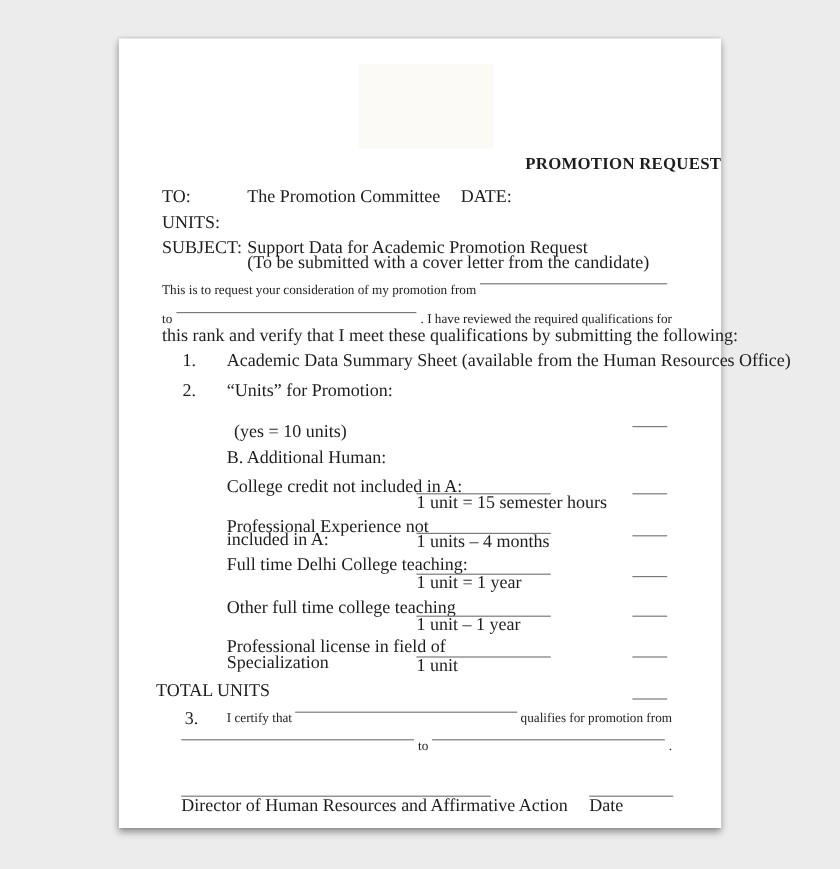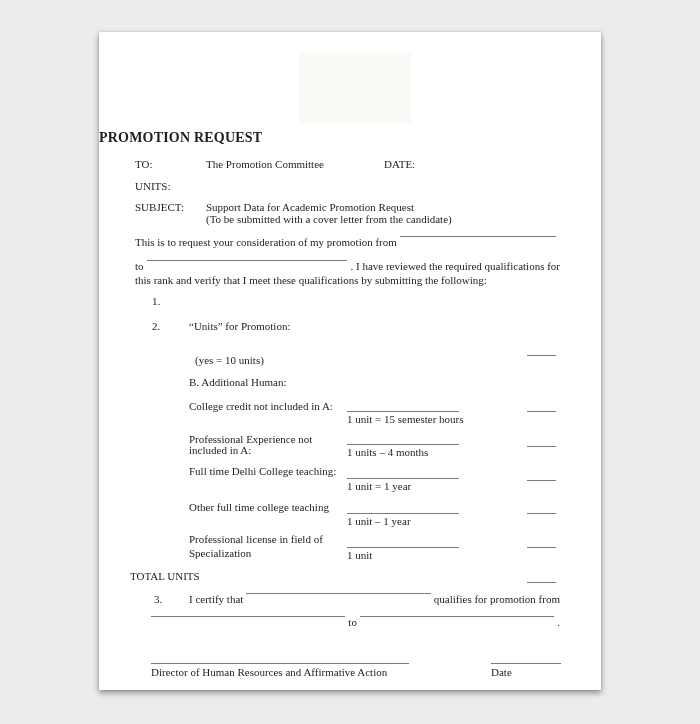--- a/index.html
+++ b/index.html
@@ -22,30 +22,30 @@
     box-shadow: 0 3px 6px rgba(0,0,0,0.40), 0 0 2px rgba(0,0,0,0.18);
   }
   .logo {
     position: absolute;
     background: var(--logo_ghost, #fbfaf7);
   }
   .title {
     position: absolute;
     left: 0;
     right: 0;
-    text-align: left;
+    text-align: right;
     font-weight: bold;
     font-size: 14px;
     line-height: 16px;
     letter-spacing: 0.2px;
   }
   .abs {
     position: absolute;
     white-space: nowrap;
-    font-size: 11px;
+    font-size: 15px;
     line-height: 13px;
   }
   .flexrow {
     position: absolute;
     display: flex;
     align-items: flex-start;
     font-size: 11px;
     line-height: 13px;
   }
   .flexrow span { white-space: nowrap; }
@@ -86,20 +86,21 @@
     <div class="fl nr"></div>
   </div>
   <div class="flexrow" style="left:36px;top:228px;width:425px">
     <span>to</span>
     <div class="fl"></div>
     <span>. I have reviewed the required qualifications for</span>
   </div>
   <span class="abs" style="left:36px;top:242px">this rank and verify that I meet these qualifications by submitting the following:</span>
 
   <span class="abs" style="left:53px;top:263px">1.</span>
+  <span class="abs" style="left:90px;top:263px">Academic Data Summary Sheet (available from the Human Resources Office)</span>
   <span class="abs" style="left:53px;top:288px">2.</span>
   <span class="abs" style="left:90px;top:288px">“Units” for Promotion:</span>
 
   <span class="abs" style="left:96px;top:322px">(yes = 10 units)</span>
   <div class="hline" style="left:428px;top:323px;width:29px"></div>
 
   <span class="abs" style="left:90px;top:344px">B. Additional Human:</span>
 
   <span class="abs" style="left:90px;top:368px">College credit not included in A:</span>
   <div class="hline" style="left:248px;top:379px;width:112px"></div>

